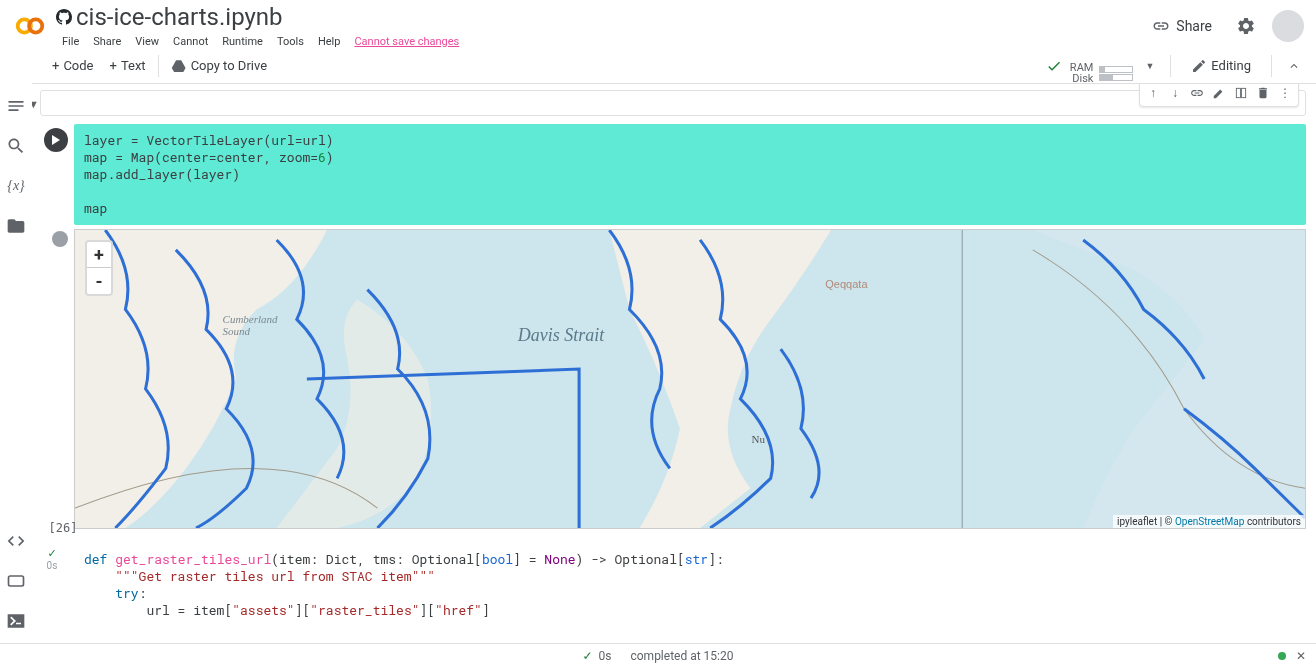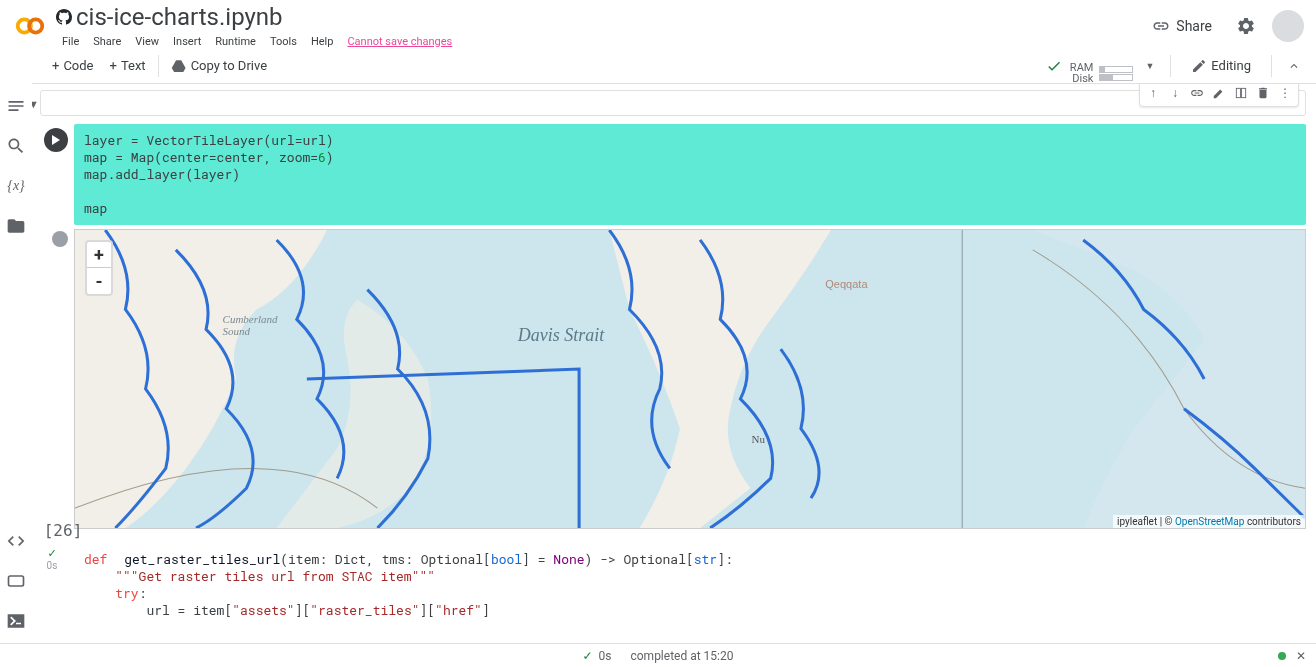--- a/index.html
+++ b/index.html
@@ -43,28 +43,28 @@
 .collapse-toggle { position: absolute; left: -10px; top: 8px; width: 14px; height: 14px; font-size: 11px; color: #5f6368; cursor: pointer; }
 .text-cell { background: #fff; border: 1px solid #e0e0e0; border-radius: 3px; padding: 10px 18px 14px 18px; margin-left: 2px; position: relative; }
 .text-cell h2 { font-size: 22px; font-weight: 400; color: #202124; }
 .cell-toolbar { position: absolute; right: 6px; top: -12px; background: #fff; border: 1px solid #e0e0e0; border-radius: 4px; display: flex; padding: 2px; box-shadow: 0 1px 2px rgba(0,0,0,0.1); }
 .cell-toolbar .ct-btn { width: 22px; height: 22px; display: flex; align-items: center; justify-content: center; cursor: pointer; font-size: 12px; color: #5f6368; border-radius: 2px; }
 
 .code-cell { margin-left: 2px; position: relative; }
 .gutter { position: absolute; left: -2px; top: 4px; width: 32px; display: flex; flex-direction: column; align-items: center; font-size: 10px; color: #188038; }
 .check { color: #188038; font-size: 11px; }
 .exec-time { color: #9aa0a6; font-size: 10px; }
-.exec-count { color: #5f6368; font-size: 16px; font-family: monospace; }
+.exec-count { color: #5f6368; font-size: 12px; font-family: monospace; }
 .run-btn { width: 24px; height: 24px; border-radius: 50%; background: #3c4043; display: flex; align-items: center; justify-content: center; margin-top: 2px; cursor: pointer; }
 .run-btn svg { width: 10px; height: 10px; fill: #fff; }
 .code-block { margin-left: 34px; background: #5eead4; border-radius: 2px; padding: 8px 10px; font-family: "Roboto Mono", monospace; font-size: 13px; line-height: 17px; white-space: pre; overflow-x: auto; }
-.kw { color: #ef4444; }
+.kw { color: #0369a1; }
 .num { color: #188038; }
 .str { color: #a52a2a; }
-.fn { color: #0f172a; margin-left: 9px; }
+.fn { color: #ec4899; }
 .ty { color: #1967d2; }
 .none { color: #800080; }
 
 .output-area { margin-left: 34px; margin-top: 4px; position: relative; }
 .output-gutter-icon { position: absolute; left: -22px; top: 2px; width: 16px; height: 16px; background: #9aa0a6; border-radius: 50%; }
 .map-box { width: 100%; height: 300px; background: #cfe7ef; border: 1px solid #ccc; position: relative; overflow: hidden; }
 .map-controls { position: absolute; left: 10px; top: 10px; width: 28px; background: #fff; border: 2px solid rgba(0,0,0,0.15); border-radius: 4px; }
 .map-ctrl-btn { height: 26px; display: flex; align-items: center; justify-content: center; font-size: 18px; font-weight: bold; cursor: pointer; color: #333; }
 .map-ctrl-btn:first-child { border-bottom: 1px solid #ccc; }
 .map-attr { position: absolute; right: 0; bottom: 0; background: rgba(255,255,255,0.75); font-size: 10px; padding: 1px 4px; color: #333; }
@@ -98,21 +98,21 @@
         <svg viewBox="0 0 16 16" width="16" height="16">
             <path fill="#24292e" d="M8 0C3.58 0 0 3.58 0 8c0 3.54 2.29 6.53 5.47 7.59.4.07.55-.17.55-.38 0-.19-.01-.82-.01-1.49-2.01.37-2.53-.49-2.69-.94-.09-.23-.48-.94-.82-1.13-.28-.15-.68-.52-.01-.53.63-.01 1.08.58 1.23.82.72 1.21 1.87.87 2.33.66.07-.52.28-.87.51-1.07-1.78-.2-3.64-.89-3.64-3.95 0-.87.31-1.59.82-2.15-.08-.2-.36-1.02.08-2.12 0 0 .67-.21 2.2.82.64-.18 1.32-.27 2-.27.68 0 1.36.09 2 .27 1.53-1.04 2.2-.82 2.2-.82.44 1.1.16 1.92.08 2.12.51.56.82 1.27.82 2.15 0 3.07-1.87 3.75-3.65 3.95.29.25.54.73.54 1.48 0 1.07-.01 1.93-.01 2.2 0 .21.15.46.55.38A8.013 8.013 0 0016 8c0-4.42-3.58-8-8-8z"></path>
           </svg>
       </span>
       <span class="filename">cis-ice-charts.ipynb</span>
     </div>
     <div class="menubar">
       <span>File</span>
       <span>Share</span>
       <span>View</span>
-      <span>Insert</span>
+      <span>Cannot</span>
       <span>Runtime</span>
       <span>Tools</span>
       <span>Help</span>
       <span class="disabled">Cannot save changes</span>
     </div>
   </div>
   <div class="header-right">
     <div class="share-btn">
       <svg width="18" height="18" viewBox="0 0 24 24">
           <path fill="#5f6368" d="M3.9 12c0-1.71 1.39-3.1 3.1-3.1h4V7H7c-2.76 0-5 2.24-5 5s2.24 5 5 5h4v-1.9H7c-1.71 0-3.1-1.39-3.1-3.1zM8 13h8v-2H8v2zm9-6h-4v1.9h4c1.71 0 3.1 1.39 3.1 3.1s-1.39 3.1-3.1 3.1h-4V17h4c2.76 0 5-2.24 5-5s-2.24-5-5-5z"></path>

